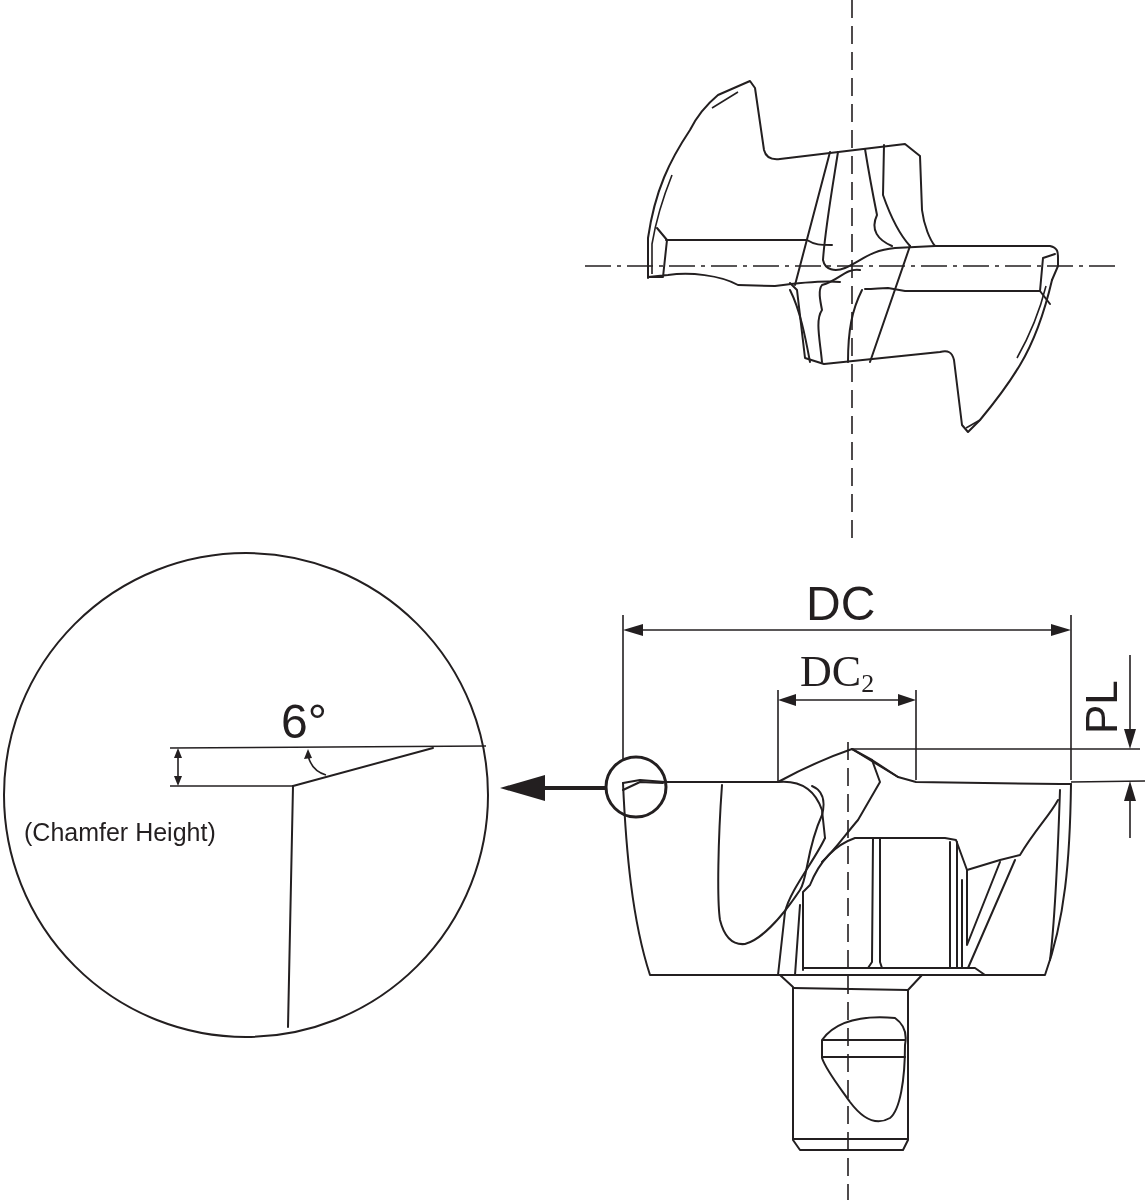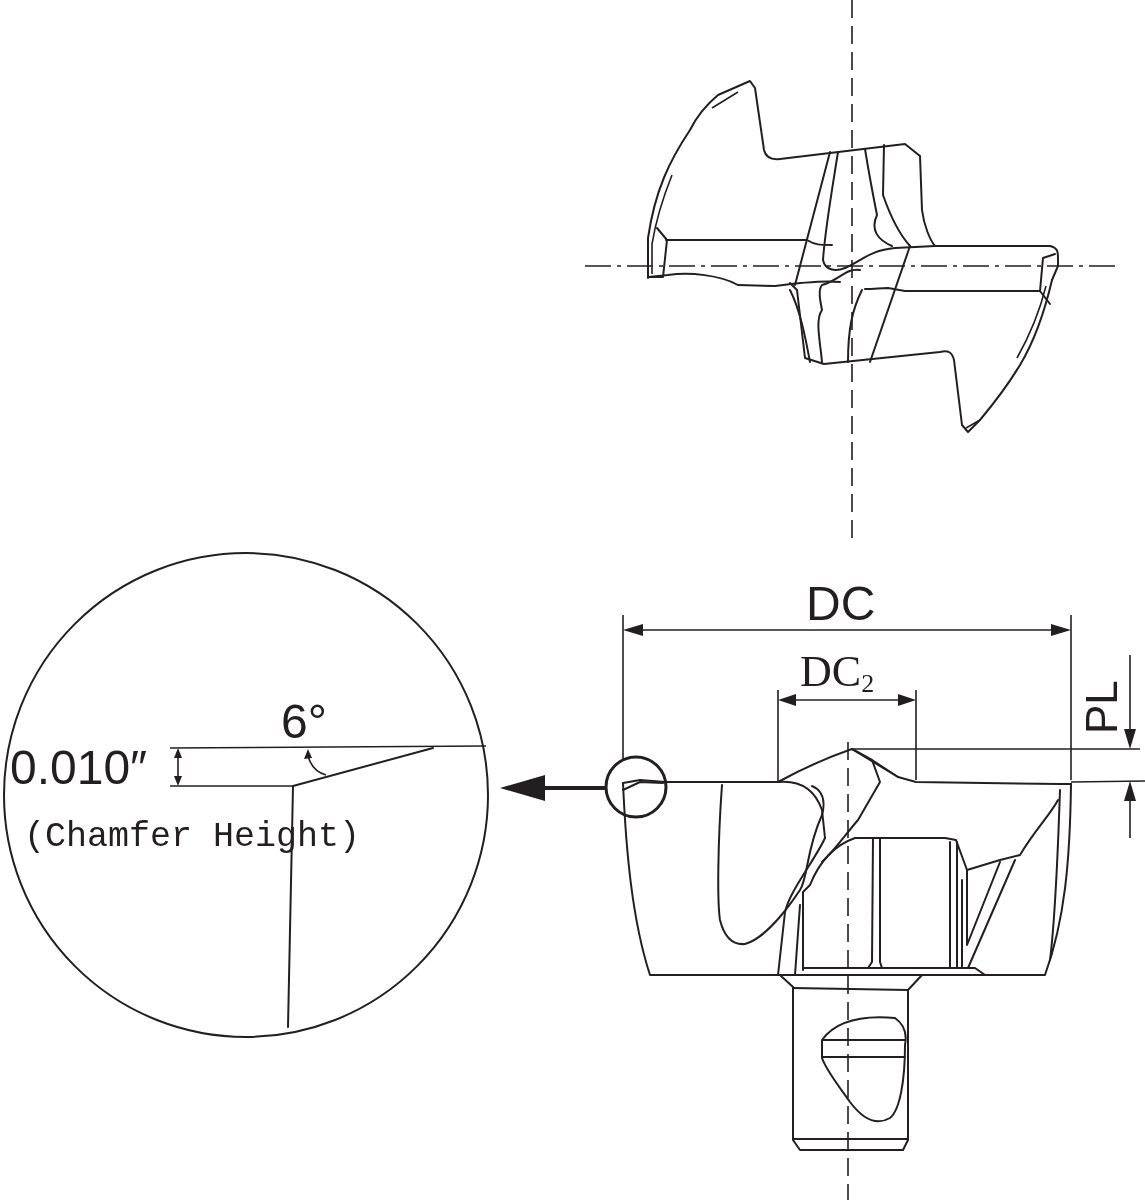--- a/index.html
+++ b/index.html
@@ -7,21 +7,21 @@
   #stage { position: relative; width: 1059px; height: 1200px; }
   svg { position: absolute; left: 0; top: 0; }
   .ln { fill: none; stroke: #231f20; stroke-width: 2; stroke-linejoin: round; stroke-linecap: round; }
   .thin { fill: none; stroke: #231f20; stroke-width: 1.6; }
   .dash { fill: none; stroke: #231f20; stroke-width: 1.6; stroke-dasharray: 18 8; }
   .dashdot { fill: none; stroke: #231f20; stroke-width: 1.6; stroke-dasharray: 26 6 4 6; }
   .fillk { fill: #231f20; stroke: none; }
   .lbl { position: absolute; font-family: "Liberation Sans", sans-serif; color: #231f20; white-space: nowrap; line-height: 1; }
   .big { font-size: 48px; }
   .mid { font-size: 44px; }
-  .small { font-size: 35px; font-family: Liberation Mono, monospace; }
+  .small { font-size: 25px; }
   .sub { font-size: 26px; vertical-align: -6px; }
 </style>
 </head>
 <body>
 
 <div id="stage">
 
 <svg width="1145" height="1200" viewBox="0 0 1145 1200">
 
   <g>
@@ -116,16 +116,15 @@
     <polygon class="fillk" points="178,786 174,776 182,776"></polygon>
     <path class="thin" d="M326,775 C316,772 310,765 308,755"></path>
     <polygon class="fillk" points="308,749 304,759 312,758"></polygon>
   </g>
 </svg>
 
 <div class="lbl big" style="left:806px; top:580px;">DC</div>
 <div class="lbl mid" style="left:800px; top:650px;font-family:Liberation Serif, serif;"><span>DC</span><span class="sub">2</span></div>
 <div class="lbl mid" style="left:1080px; top:734px; transform: rotate(-90deg); transform-origin: left top;">PL</div>
 <div class="lbl big" style="left:281px; top:698px;">6°</div>
-<div class="lbl big" style="left:10px; top:744px;">0.010″</div>
 <div class="lbl small" style="left:24px; top:820px;">(Chamfer Height)</div>
 
 </div>
 
 </body></html>

